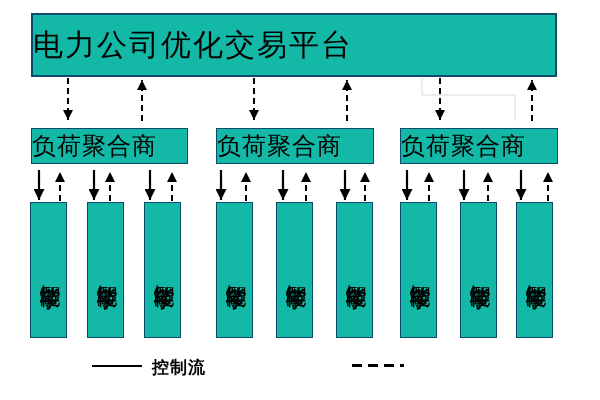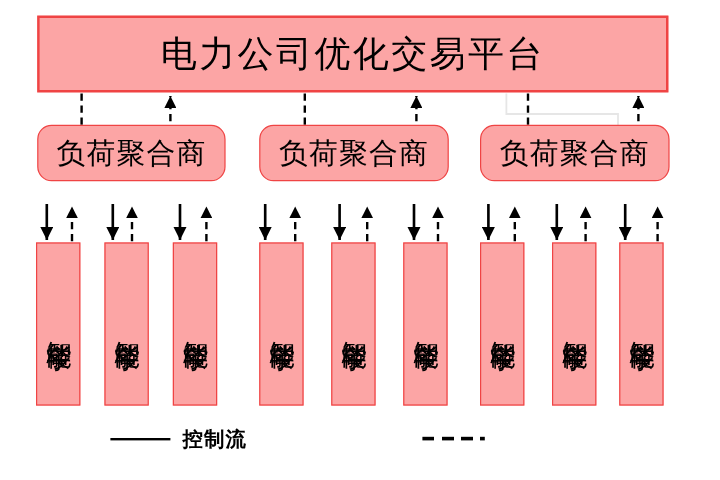--- a/index.html
+++ b/index.html
@@ -6,26 +6,26 @@
   .canvas{
     position:relative;width:600px;height:400px;background:#ffffff;overflow:hidden;
     font-family:"DejaVu Serif","Liberation Serif",serif;color:#000;
   }
   .connectors{position:absolute;left:0;top:0;width:600px;height:400px;}
   .connectors line{stroke:#000;stroke-width:2;}
   .connectors line.dashed{stroke-dasharray:6 4;}
   .connectors line.solid{stroke-width:2.2;}
   .connectors .faint{fill:none;stroke:#e6e6e6;stroke-width:1.5;}
   .box{
-    position:absolute;background:#fca5a5;border:2px solid #ef4444;
-    display:flex;align-items:center;justify-content:center;box-sizing:border-box;
+    position:absolute;background:#14b8a6;border:2px solid #0c4a6e;
+    display:flex;align-items:center;box-sizing:border-box;
     text-align:center;
   }
   .platform{left:31px;top:13px;width:526px;height:64px;font-size:30px;letter-spacing:2px;}
-  .aggregator{top:104px;height:47px;border-width:1.5px;font-size:24px;letter-spacing:1px;border-radius:12px;}
+  .aggregator{top:128px;height:36px;border-width:1.5px;font-size:24px;letter-spacing:1px;}
   .agg-1{left:31px;width:157px;}
   .agg-2{left:216px;width:158px;}
   .agg-3{left:400px;width:158px;}
   .building{
     top:202px;width:37px;height:136px;border-width:1.5px;font-size:21px;
   }
   .building span{
     writing-mode:vertical-rl;text-orientation:upright;letter-spacing:1px;line-height:37px;
   }
   .b1{left:30px;}.b2{left:87px;}.b3{left:144px;}

